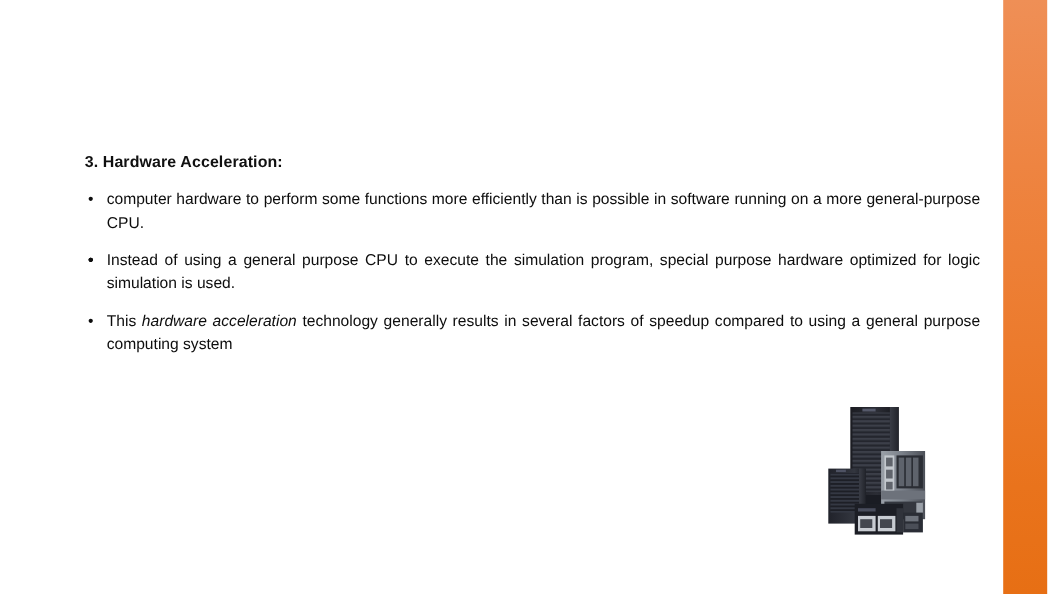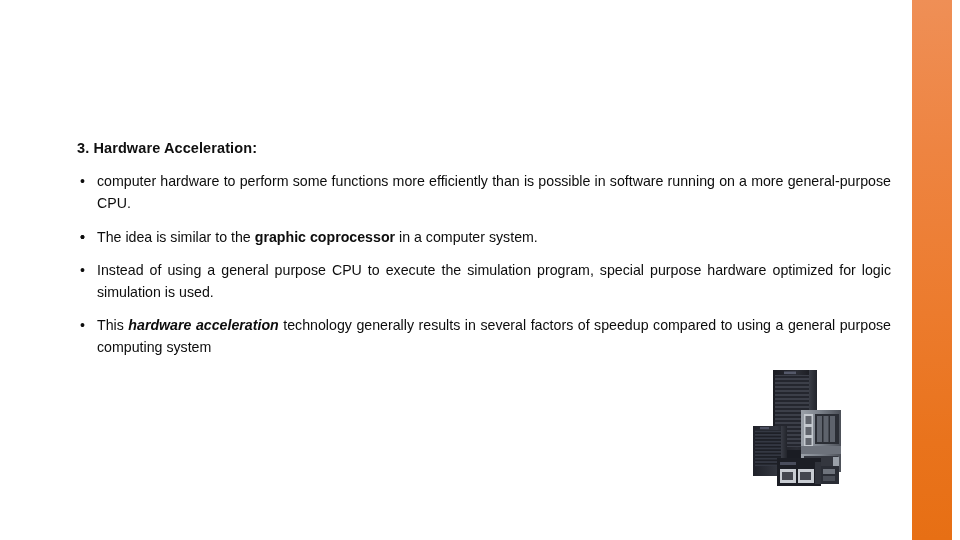--- a/index.html
+++ b/index.html
@@ -75,21 +75,21 @@
     top: 0;
     font-size: 14.2px;
     line-height: 1.52;
     color: #0d0d0d;
   }
 
   
   .just-off { text-align: left; }
 
   b.em { font-weight: bold; }
-  i.em { font-style: italic; font-weight: bold; }
+  i.em { font-style: italic; }
 
   
   #server-photo {
     position: absolute;
     left: 744px;
     top: 366px;
     width: 104px;
     height: 122px;
   }
   #server-photo svg { display: block; }
@@ -111,21 +111,20 @@
         <span class="dot">•</span>
         <span><span>computer hardware to perform some functions more efficiently than is possible in software running on a more general-purpose CPU.</span></span>
       </li>
 
       <li class="just-off">
         <span class="dot">•</span>
       </li>
 
       <li class="just-off">
         <span class="dot">•</span>
-        <span><span>The idea is similar to the </span><b class="em">graphic coprocessor</b><span> in a computer system.</span></span>
       </li>
 
       <li>
         <span class="dot">•</span>
         <span><span>Instead of using a general purpose CPU to execute the simulation program, special purpose hardware optimized for logic simulation is used.</span></span>
       </li>
 
       <li>
         <span class="dot">•</span>
         <span><span>This </span><i class="em">hardware acceleration</i><span> technology generally results in several factors of speedup compared to using a general purpose computing system</span></span>

